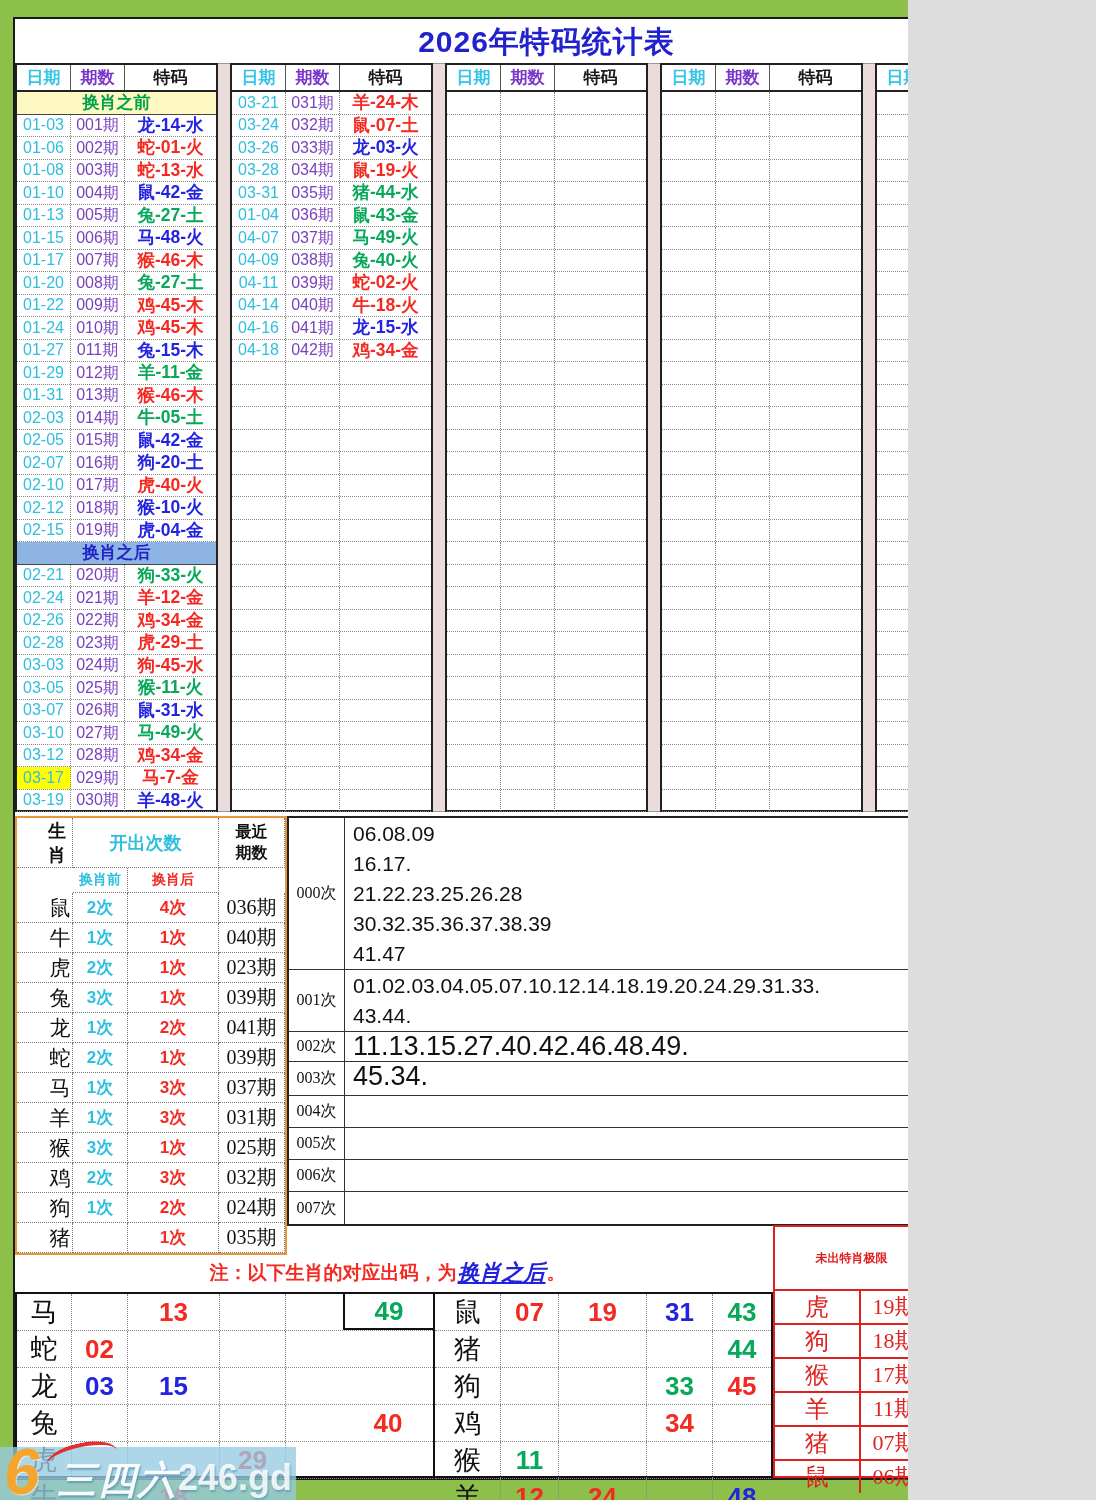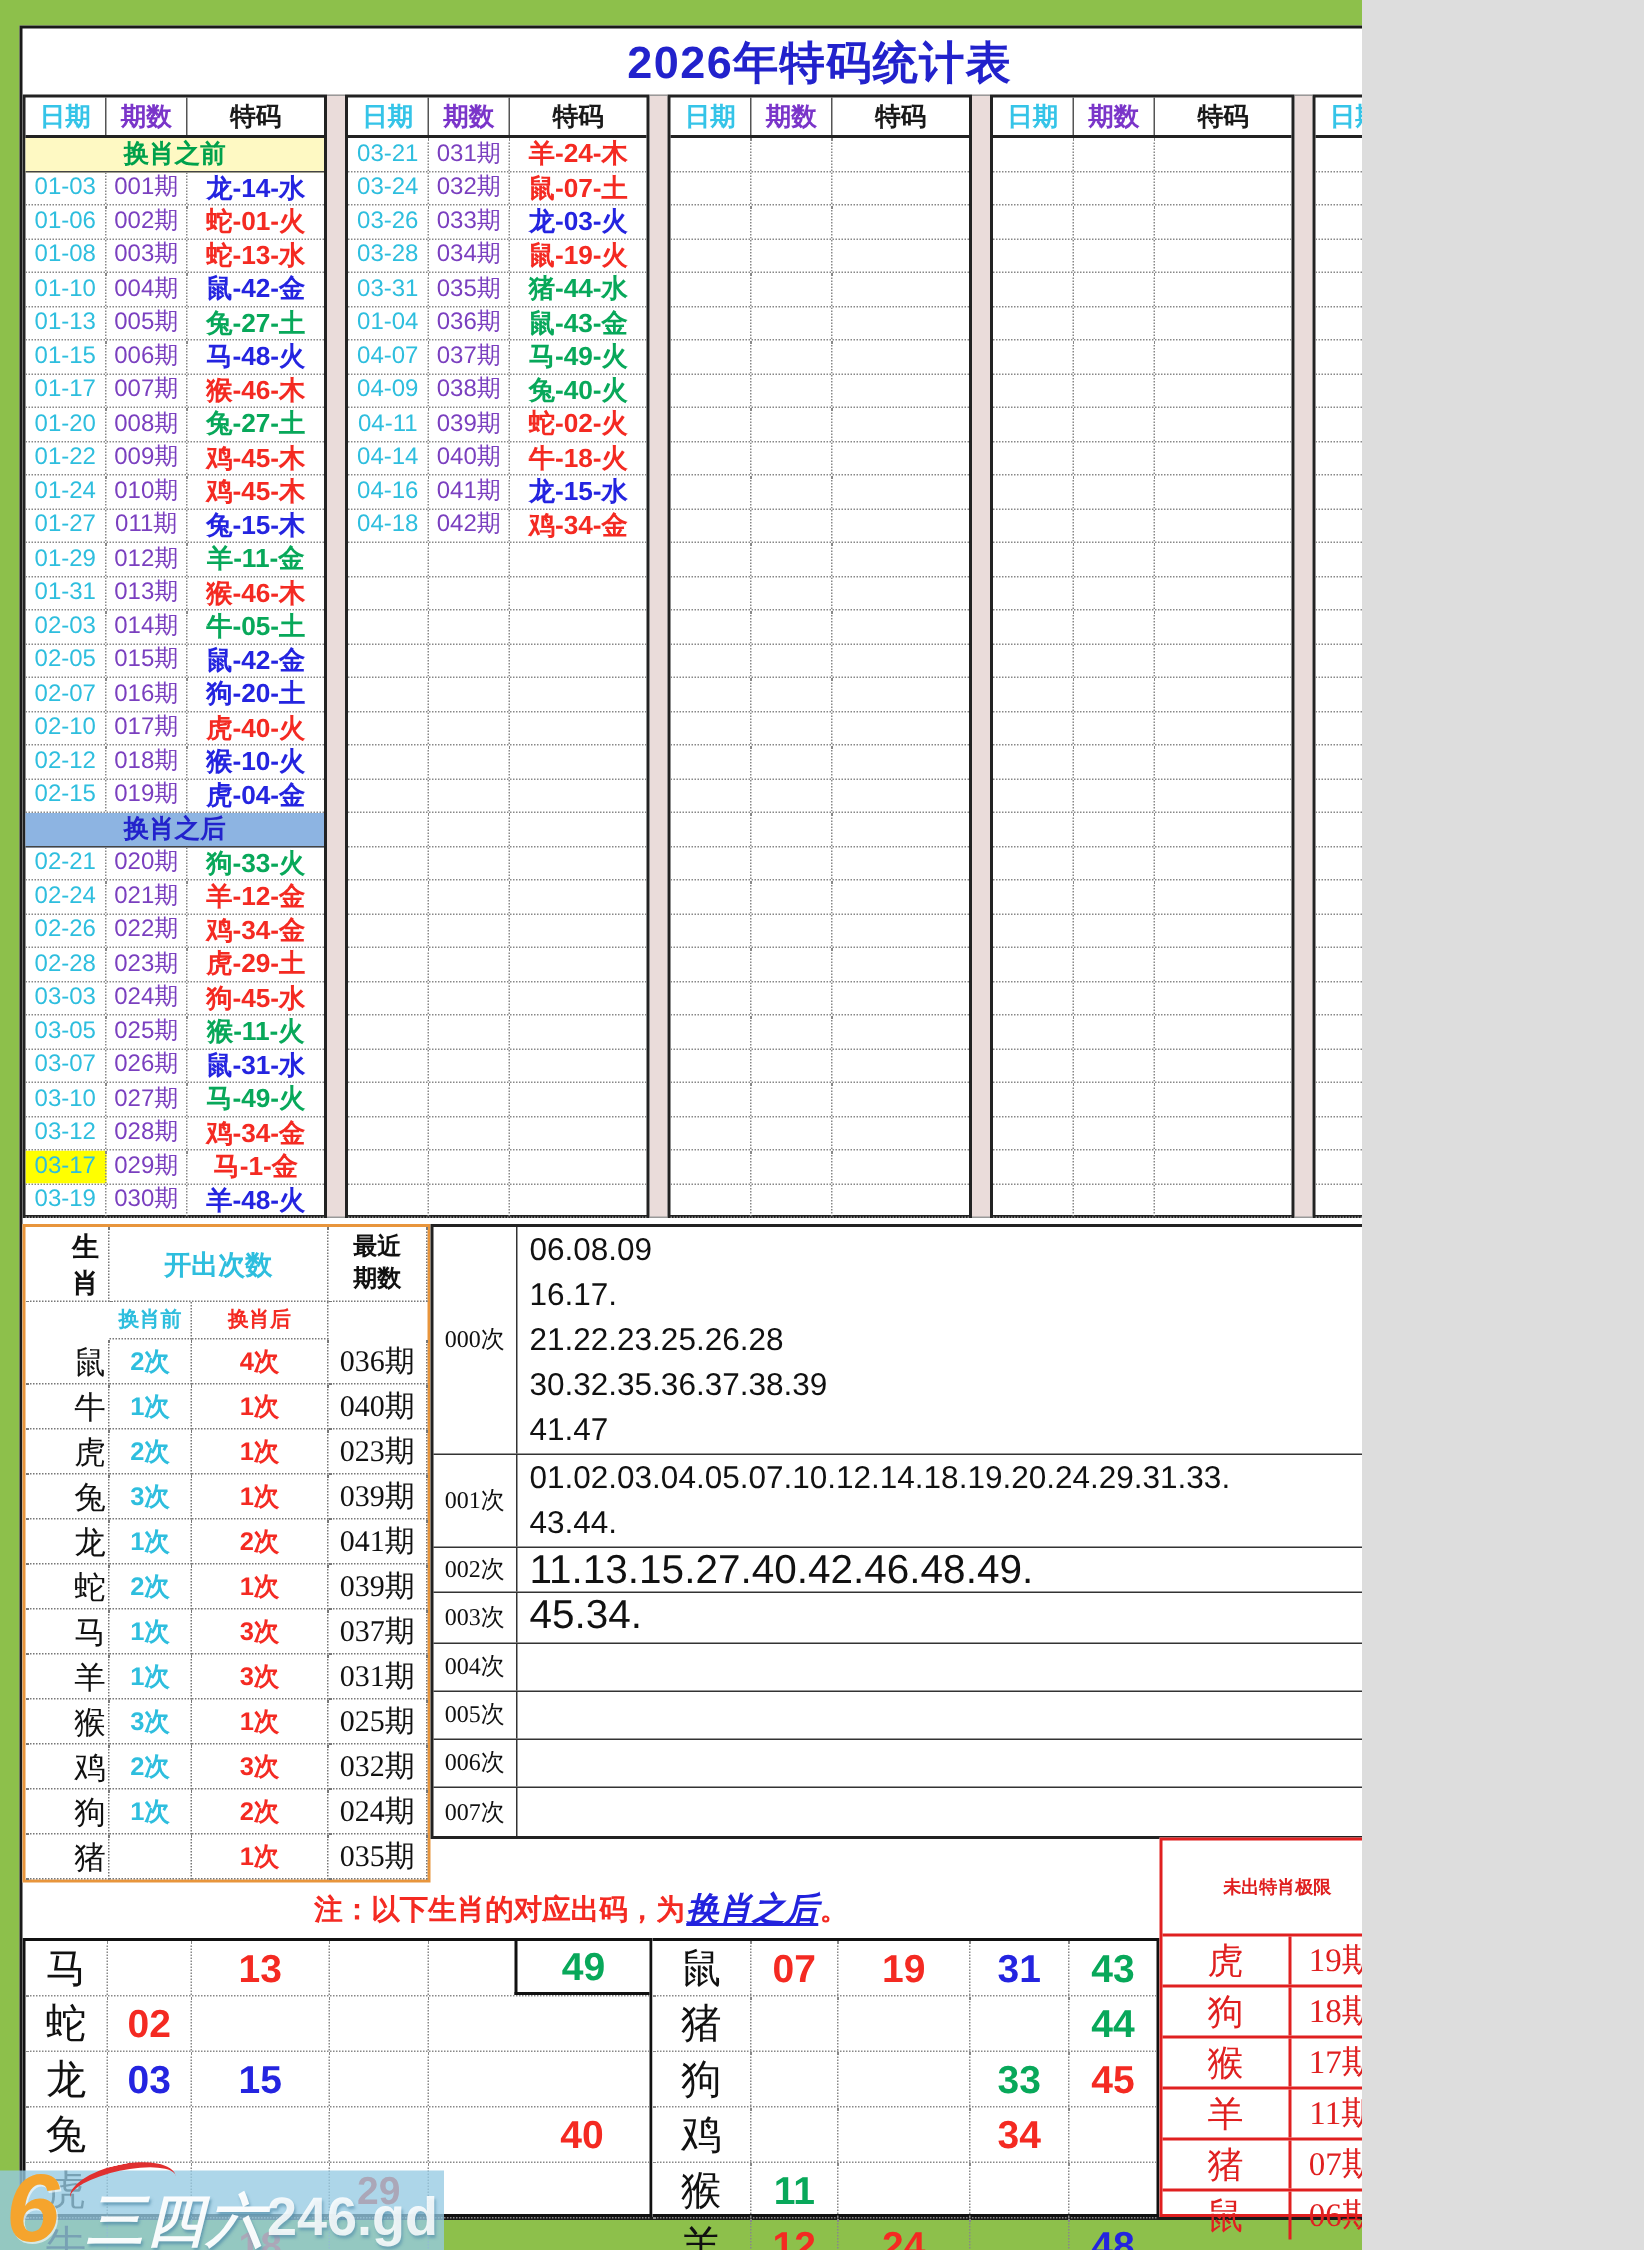--- a/index.html
+++ b/index.html
@@ -307,21 +307,21 @@
 
         <div class="trow">
           <div class="td date cw1">03-12</div>
           <div class="td period cw2">028期</div>
           <div class="td code cw3 red">鸡-34-金</div>
         </div>
 
         <div class="trow">
           <div class="td date cw1 hl">03-17</div>
           <div class="td period cw2">029期</div>
-          <div class="td code cw3 red">马-1-金</div>
+          <div class="td code cw3 red">马-7-金</div>
         </div>
 
         <div class="trow">
           <div class="td date cw1">03-19</div>
           <div class="td period cw2">030期</div>
           <div class="td code cw3 blue">羊-48-火</div>
         </div>
       </div>
   </div>
 

